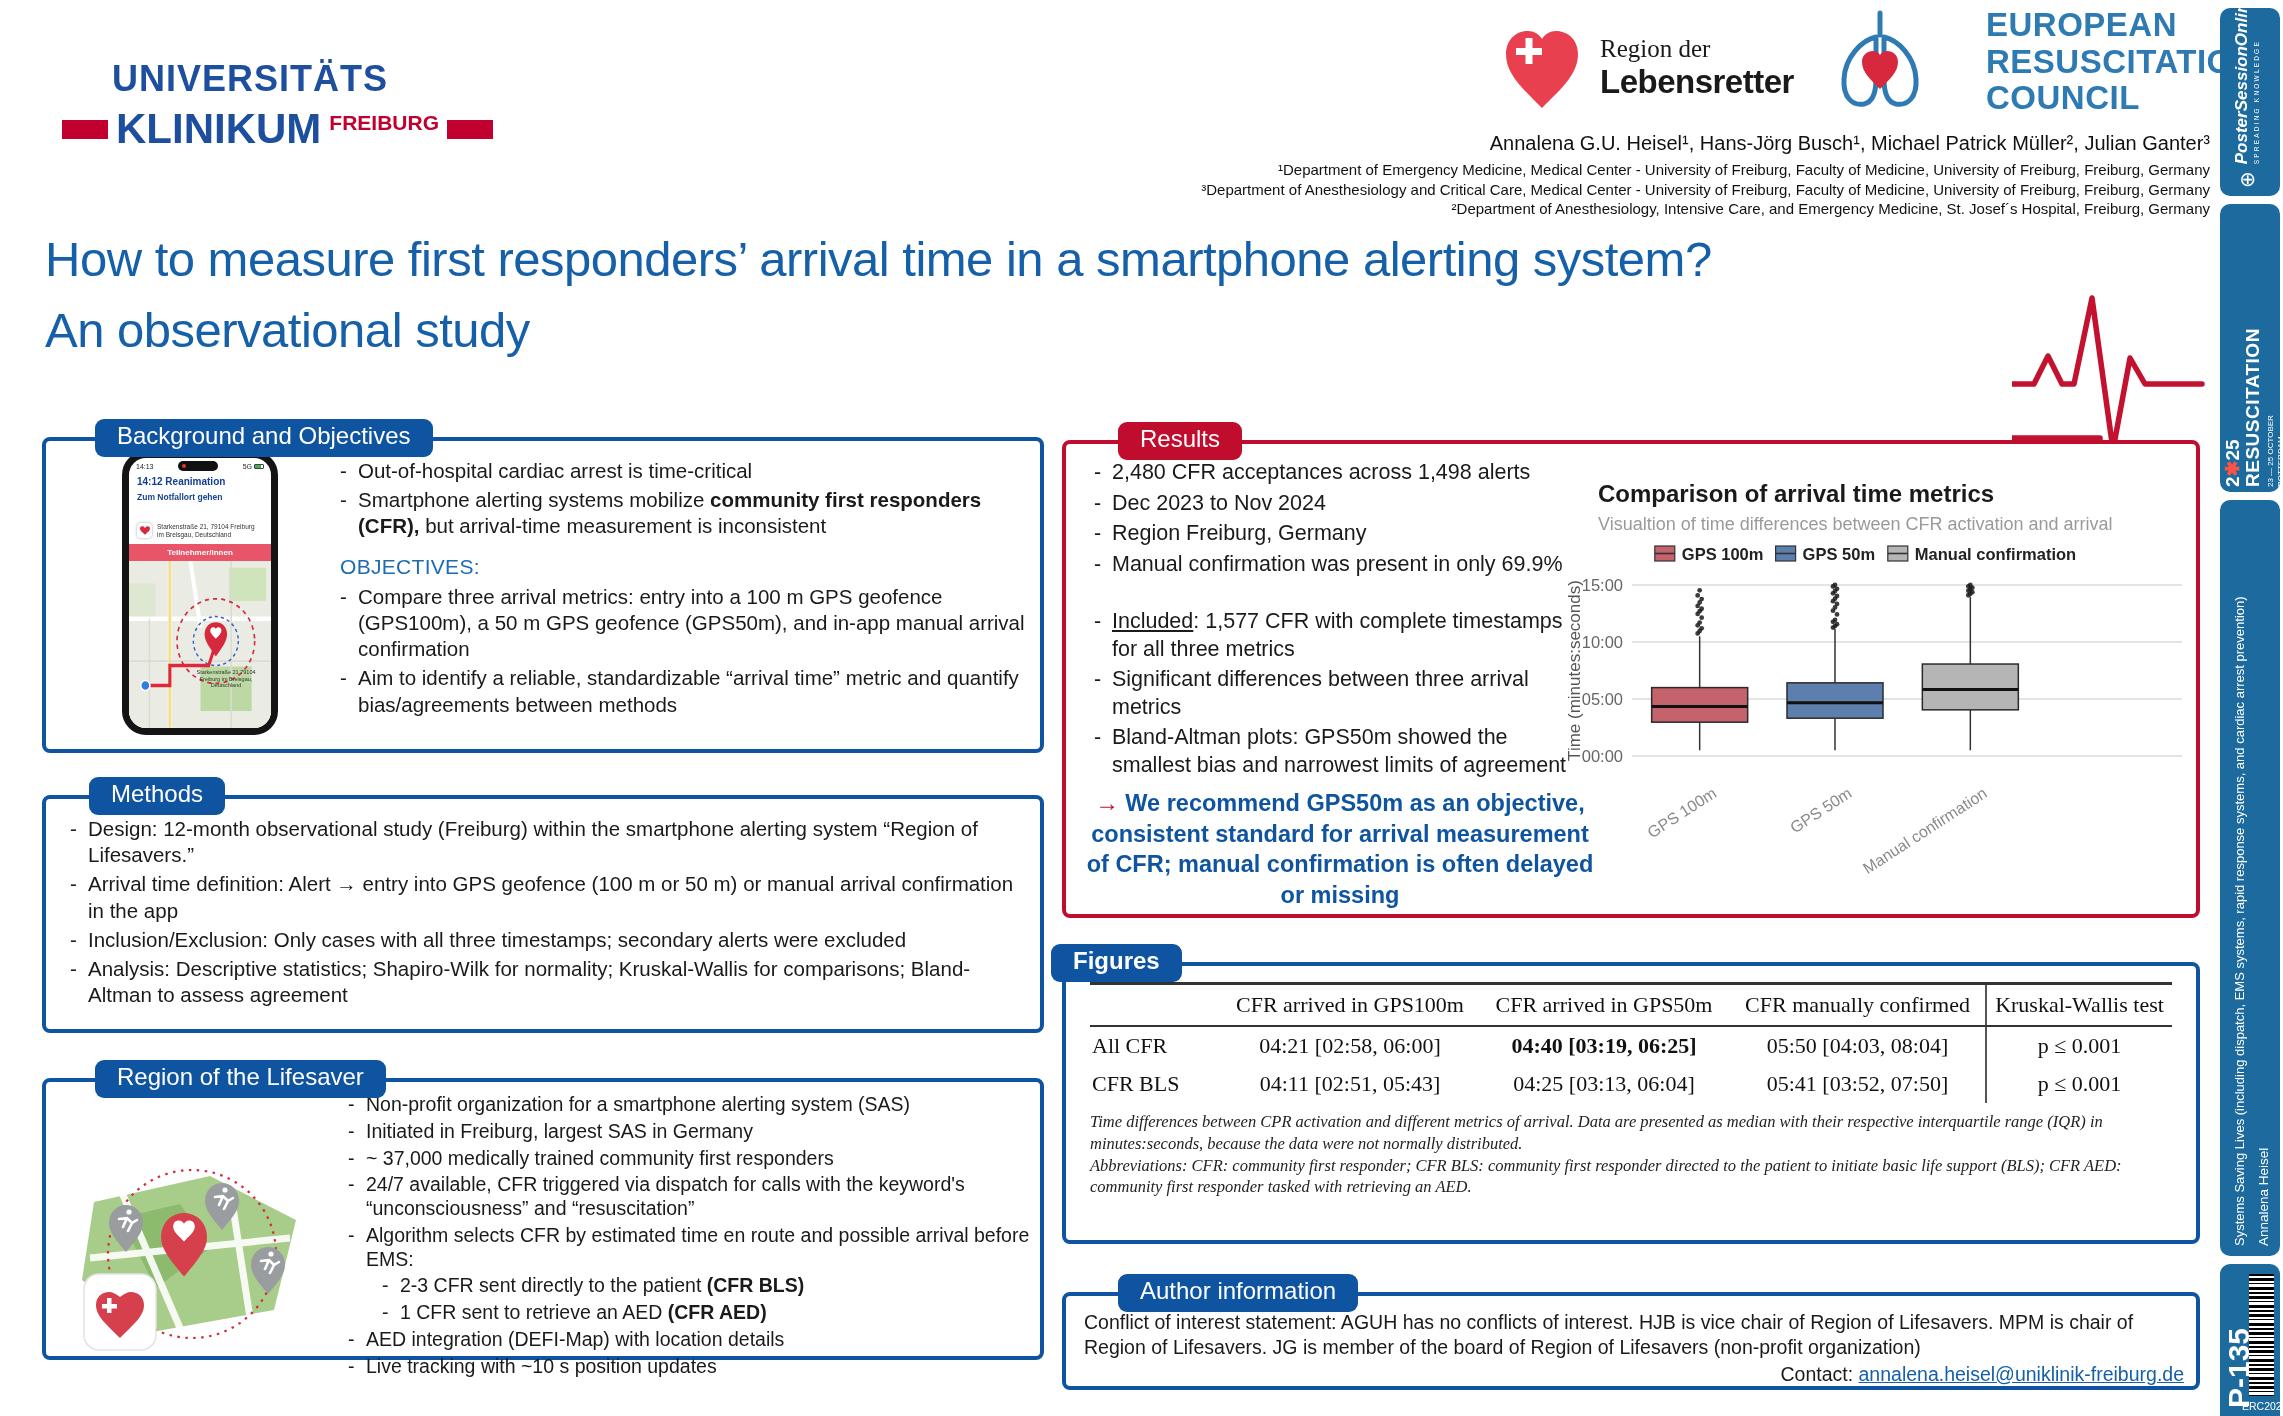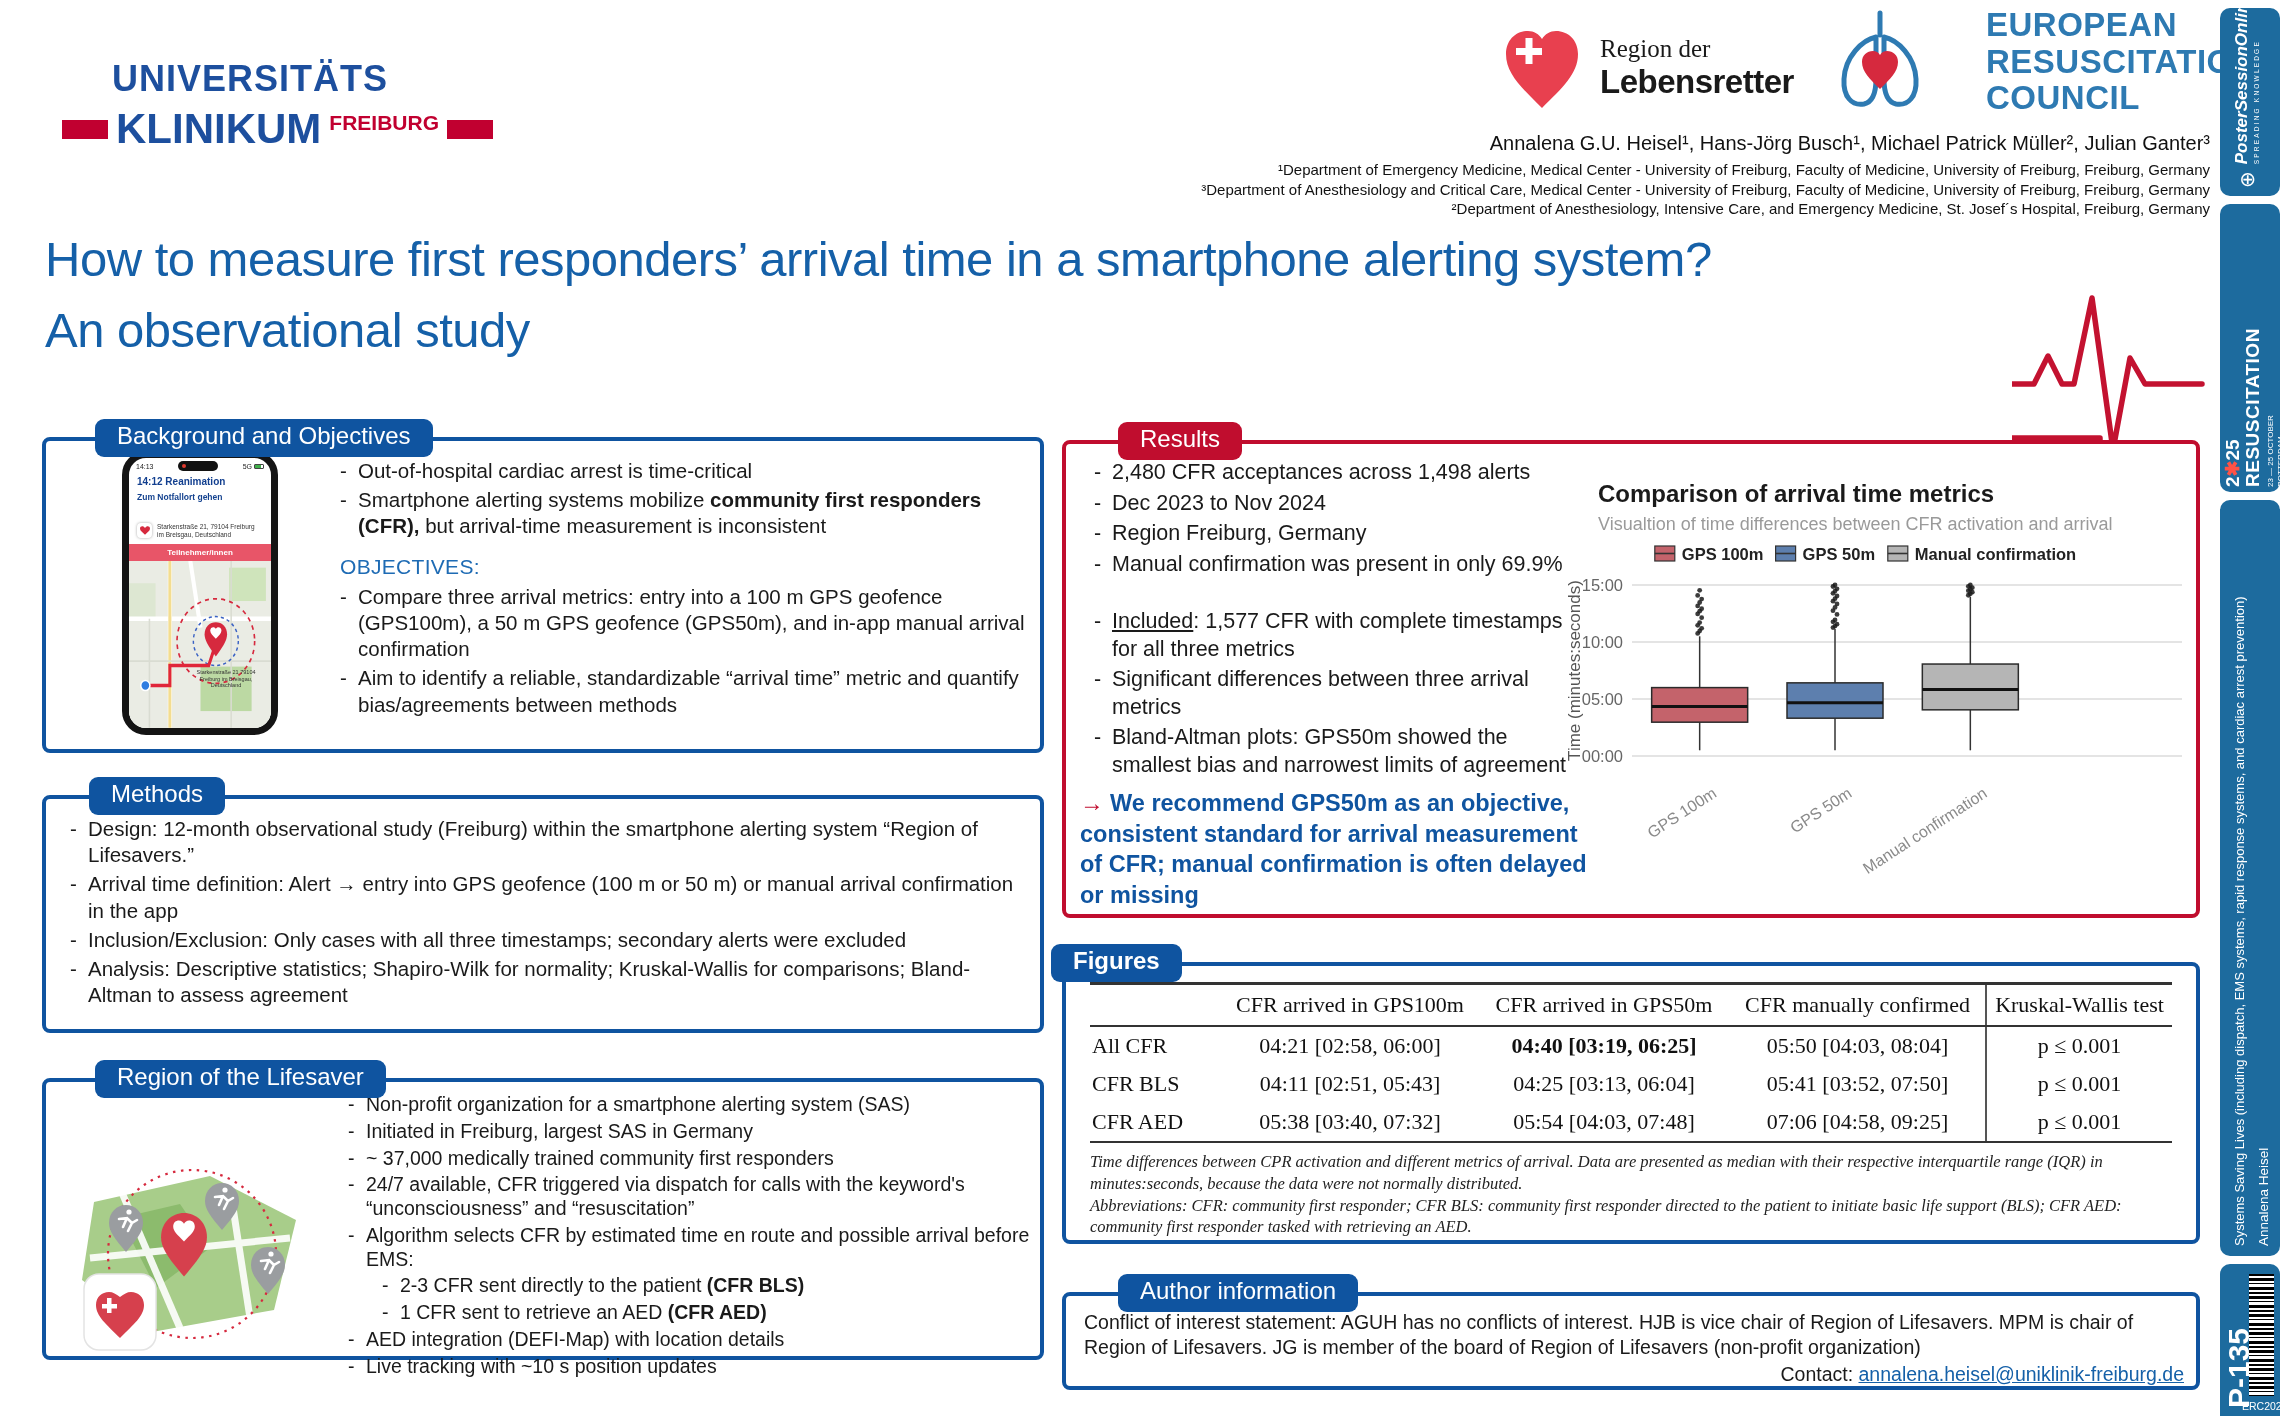--- a/index.html
+++ b/index.html
@@ -69,21 +69,21 @@
   
   #r-panel{left:42px;top:1078px;width:1002px;height:282px;}
   .r-illu{position:absolute;left:14px;top:76px;}
   .r-text{position:absolute;left:296px;top:8px;width:688px;font-size:19.5px;line-height:1.22;}
 
   
   #res-panel{left:1062px;top:440px;width:1138px;height:478px;}
   .res-left{position:absolute;left:22px;top:12px;width:494px;font-size:21.5px;line-height:1.28;}
   .res-gap{height:24px;}
   .uline{text-decoration:underline;}
-  .conclusion{position:absolute;left:14px;top:344px;width:520px;font-size:23.5px;font-weight:bold;color:var(--blue);line-height:1.3;}
+  .conclusion{position:absolute;left:14px;top:344px;width:520px;font-size:23.5px;font-weight:bold;color:var(--blue);line-height:1.3;text-align:center;}
   .conclusion .arr{color:var(--red);}
   .chart-wrap{position:absolute;left:496px;top:16px;width:634px;height:442px;}
 
   
   #f-panel{left:1062px;top:962px;width:1138px;height:282px;}
   .ftable{border-collapse:collapse;font-family:"Liberation Serif",serif;font-size:22px;margin:16px 0 0 24px;color:#111;}
   .ftable th{font-weight:normal;border-top:3px solid #333;border-bottom:2px solid #333;padding:7px 6px;}
   .ftable td{padding:6px 6px;text-align:center;}
   .ftable td.rowlab{text-align:left;padding-left:2px;}
   .ftable .sep{border-left:2px solid #555;}
@@ -431,27 +431,20 @@
         <td>05:50 [04:03, 08:04]</td>
         <td class="sep">p ≤ 0.001</td>
       </tr>
       <tr>
         <td class="rowlab">CFR BLS</td>
         <td>04:11 [02:51, 05:43]</td>
         <td>04:25 [03:13, 06:04]</td>
         <td>05:41 [03:52, 07:50]</td>
         <td class="sep">p ≤ 0.001</td>
       </tr>
-      <tr class="last">
-        <td class="rowlab">CFR AED</td>
-        <td>05:38 [03:40, 07:32]</td>
-        <td>05:54 [04:03, 07:48]</td>
-        <td>07:06 [04:58, 09:25]</td>
-        <td class="sep">p ≤ 0.001</td>
-      </tr>
     </tbody>
   </table>
   <div class="fnotes">
     <div>Time differences between CPR activation and different metrics of arrival. Data are presented as median with their respective interquartile range (IQR) in minutes:seconds, because the data were not normally distributed.</div>
     <div>Abbreviations: CFR: community first responder; CFR BLS: community first responder directed to the patient to initiate basic life support (BLS); CFR AED: community first responder tasked with retrieving an AED.</div>
   </div>
 </div>
 
 <div class="tab" style="left:1118px;top:1274px;">Author information</div>
 <div class="panel" id="a-panel">

